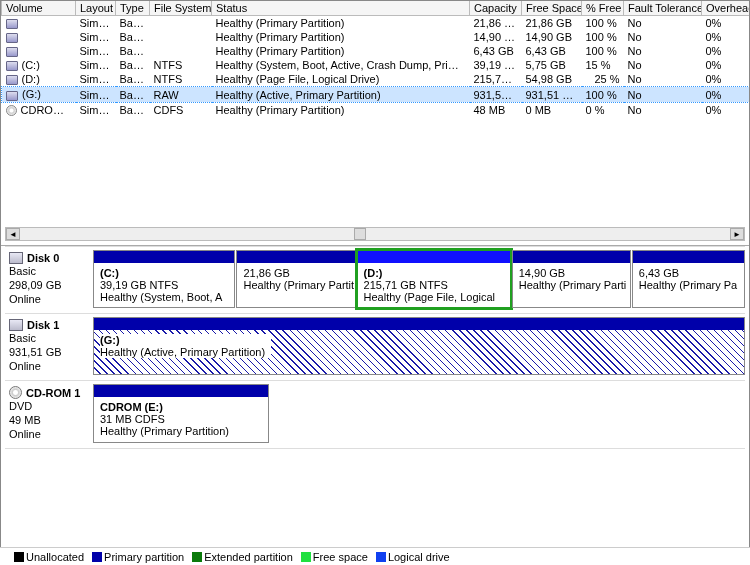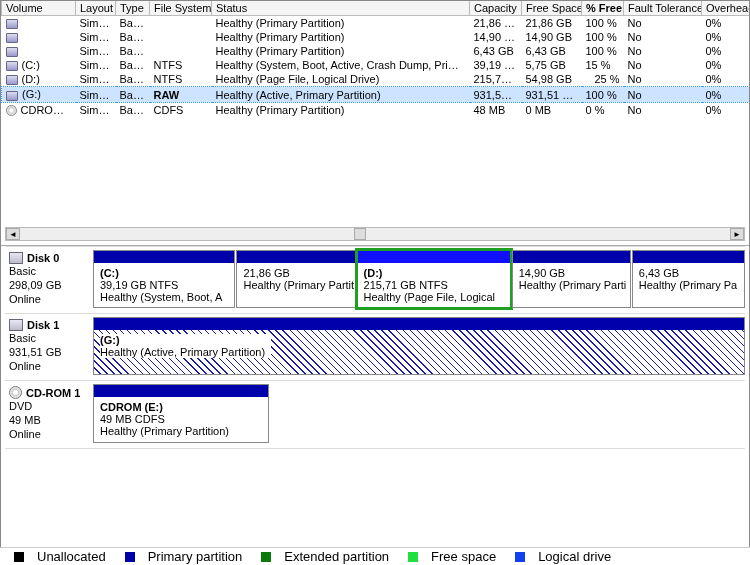--- a/index.html
+++ b/index.html
@@ -97,23 +97,23 @@
   .part.selected-green .bar { background:#1010ff; }
   .part.selected-green { outline:3px solid #20a020; outline-offset:-1px; }
   .part.hatched .body {
     background: repeating-linear-gradient(45deg, #fff, #fff 4px, #1a1aaa 4px, #1a1aaa 5px);
   }
   .part.hatched .body .inner { background:#fff; display:inline-block; padding-right:6px;}
   .legend {
     position:fixed; bottom:0; left:0; right:0;
     height:18px; padding:2px 6px;
     background:#fff;
-    display:flex; align-items:center; gap:11px;
+    display:flex; align-items:center; gap:0;
     border-top:1px solid #ccc;
-    font-size:13px;
+    font-size:11px;
     margin-top:39px;
   }
   .swatch { width:10px; height:10px; display:inline-block; margin:0 2px 0 8px; vertical-align:middle;}
   .swatch.black{background:#000;}
   .swatch.navy{background:#0000aa;}
   .swatch.green{background:#0b7a0b;}
   .swatch.lime{background:#20e040;}
   .swatch.blue{background:#1040f0;}
   .part .ptitle { font-weight:bold; }
 </style>
@@ -124,21 +124,21 @@
   <table class="vol-table">
     <thead>
         <tr id="hdr-row">
           <th style="width: 74px;">Volume</th>
           <th style="width: 40px;">Layout</th>
           <th style="width: 34px;">Type</th>
           <th style="width: 62px;">File System</th>
           <th style="width: 258px;">Status</th>
           <th style="width: 52px;">Capacity</th>
           <th style="width: 60px;">Free Space</th>
-          <th style="width: 42px; font-weight: bold;">% Free</th>
+          <th style="width: 42px;">% Free</th>
           <th style="width: 78px; text-align: right;">Fault Tolerance</th>
           <th style="width: 50px;">Overhead</th>
         </tr>
       </thead>
     <tbody id="vol-body">
         <tr>
           <td style="width: 74px;"><span class="vol-icon disk-ico"></span><span></span></td>
           <td style="width: 40px;">Simple</td>
           <td style="width: 34px;">Basic</td>
           <td style="width: 62px;"></td>
@@ -194,21 +194,21 @@
           <td style="width: 52px;">215,71 GB</td>
           <td style="width: 60px;">54,98 GB</td>
           <td style="width: 42px; text-align: right;">25 %</td>
           <td style="width: 78px;">No</td>
           <td style="width: 50px;">0%</td>
         </tr>
         <tr class="selected">
           <td style="width: 74px;"><span class="vol-icon disk-ico"></span><span>(G:)</span></td>
           <td style="width: 40px;">Simple</td>
           <td style="width: 34px;">Basic</td>
-          <td style="width: 62px; font-weight: bold;">RAW</td>
+          <td style="width: 62px;">RAW</td>
           <td style="width: 258px;">Healthy (Active, Primary Partition)</td>
           <td style="width: 52px;">931,51 GB</td>
           <td style="width: 60px;">931,51 GB</td>
           <td style="width: 42px;">100 %</td>
           <td style="width: 78px;">No</td>
           <td style="width: 50px;">0%</td>
         </tr>
         <tr>
           <td style="width: 74px;"><span class="vol-icon cd-ico"></span><span>CDROM (E:)</span></td>
           <td style="width: 40px;">Simple</td>
@@ -319,21 +319,21 @@
         <div class="line">DVD</div>
         <div class="line">49 MB</div>
         <div class="line">Online</div>
       </div>
       <div class="part-strip">
         <div class="part" style="width: 176px; flex: 0 0 auto;">
           <div class="bar"></div>
           <div class="body">
             <div class="inner">
               <div class="ptitle">CDROM  (E:)</div>
-              <div>49 MB CDFS</div>
+              <div>31 MB CDFS</div>
               <div>Healthy (Primary Partition)</div>
             </div>
           </div>
         </div>
       </div>
     </div>
     <div class="disk-row">
       <div class="part-strip"></div>
     </div>
   </div>

